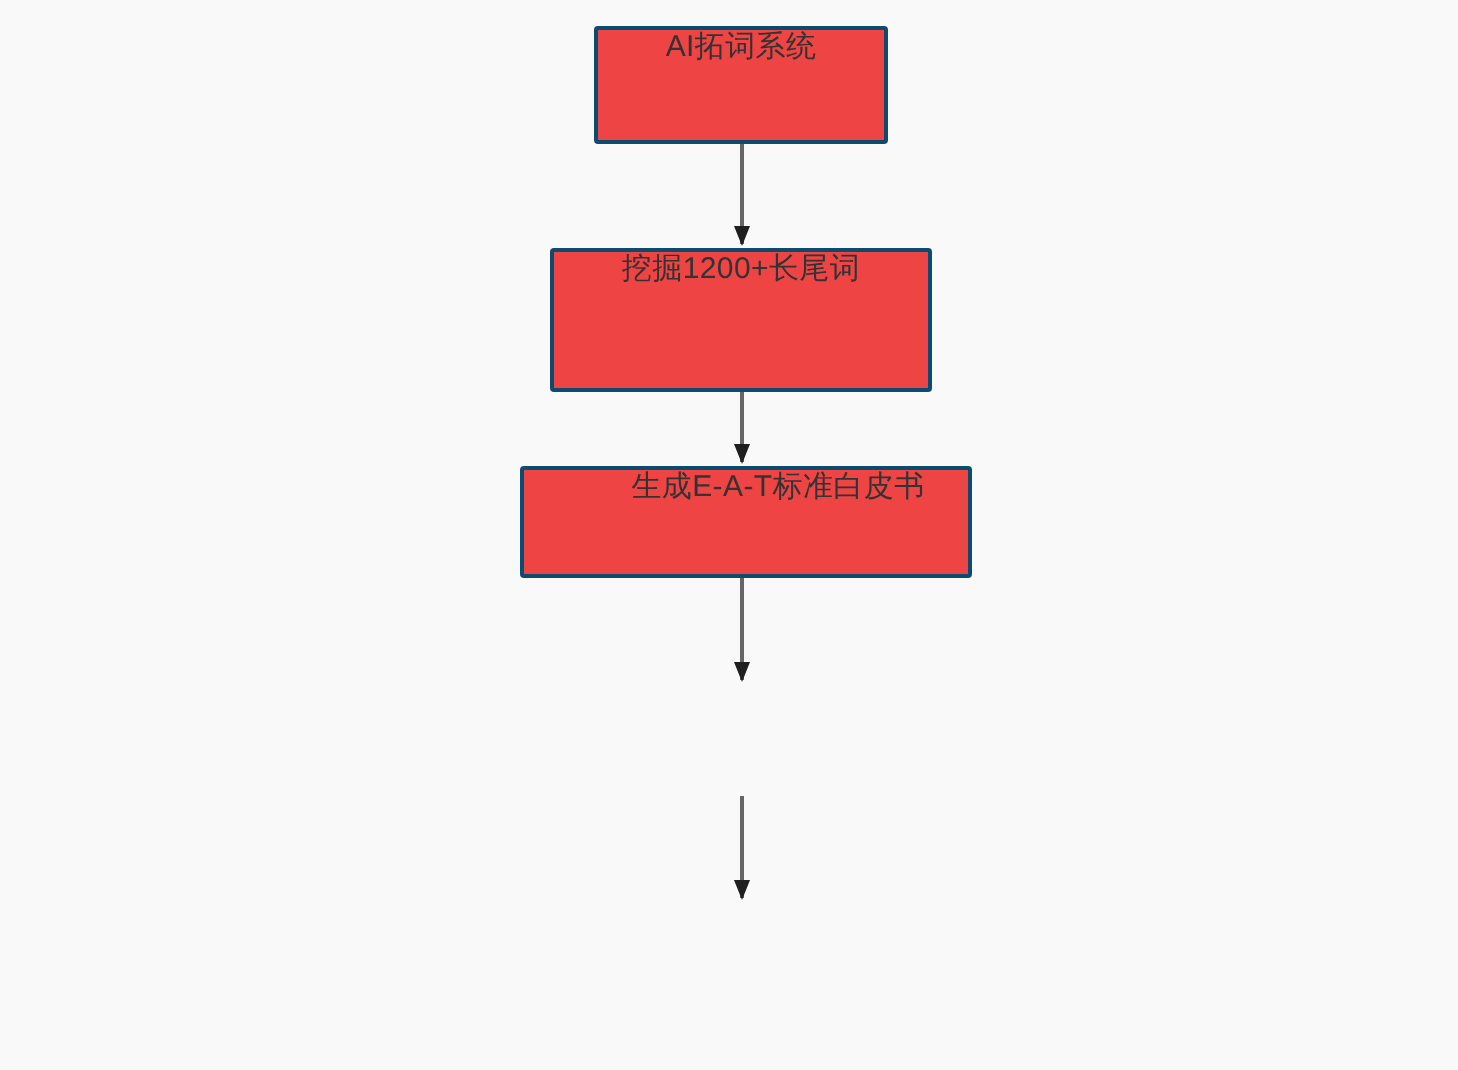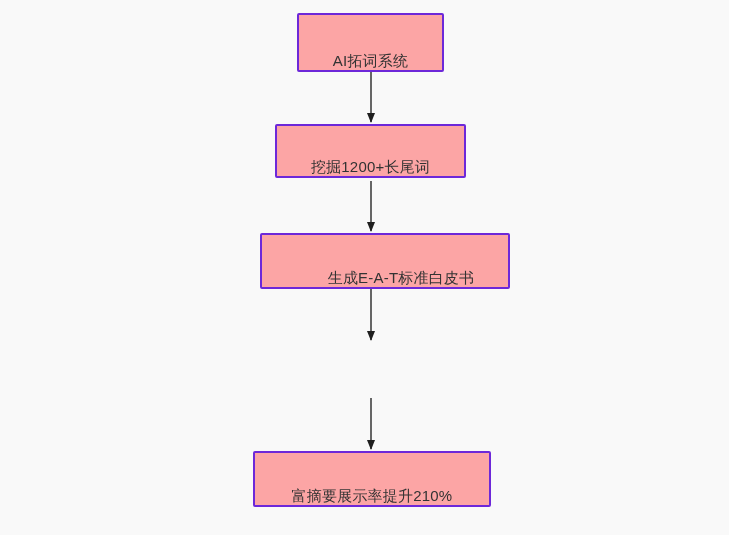--- a/index.html
+++ b/index.html
@@ -22,39 +22,39 @@
     position: absolute;
     left: 0;
     top: 0;
     width: 729px;
     height: 535px;
     pointer-events: none;
   }
   .node {
     position: absolute;
     box-sizing: border-box;
-    background: #fca5a5;
-    border: 2px solid #6d28d9;
+    background: #ef4444;
+    border: 2px solid #0c4a6e;
     border-radius: 2px;
     display: flex;
-    align-items: flex-end;
+    align-items: flex-start;
     justify-content: center;
     color: #333333;
     font-size: 15px;
     line-height: 1.2;
     letter-spacing: 0.2px;
     white-space: nowrap;
   }
   .node-label {
     display: block;
   }
   
   #node-0 { left: 297px; top: 13px;  width: 147px; height: 59px; }
-  #node-1 { left: 275px; top: 124px; width: 191px; height: 54px; }
-  #node-2 { left: 260px; top: 233px; width: 250px; height: 56px; padding-left: 32px; }
+  #node-1 { left: 275px; top: 124px; width: 191px; height: 72px; }
+  #node-2 { left: 260px; top: 233px; width: 226px; height: 56px; padding-left: 32px; }
   #node-3 { left: 264px; top: 342px; width: 214px; height: 56px; }
   #node-4 { left: 253px; top: 451px; width: 238px; height: 56px; }
 </style>
 </head>
 <body>
 
 <div id="flowchart-canvas">
 
   <svg class="edge-layer" width="729" height="535" viewBox="0 0 729 535">
     <defs>
@@ -78,17 +78,14 @@
 
   <div class="node" id="node-1">
     <span class="node-label">挖掘1200+长尾词</span>
   </div>
 
   <div class="node" id="node-2">
     <span class="node-label">生成E-A-T标准白皮书</span>
   </div>
 
 
-  <div class="node" id="node-4">
-    <span class="node-label">富摘要展示率提升210%</span>
-  </div>
 
 </div>
 
 </body></html>

